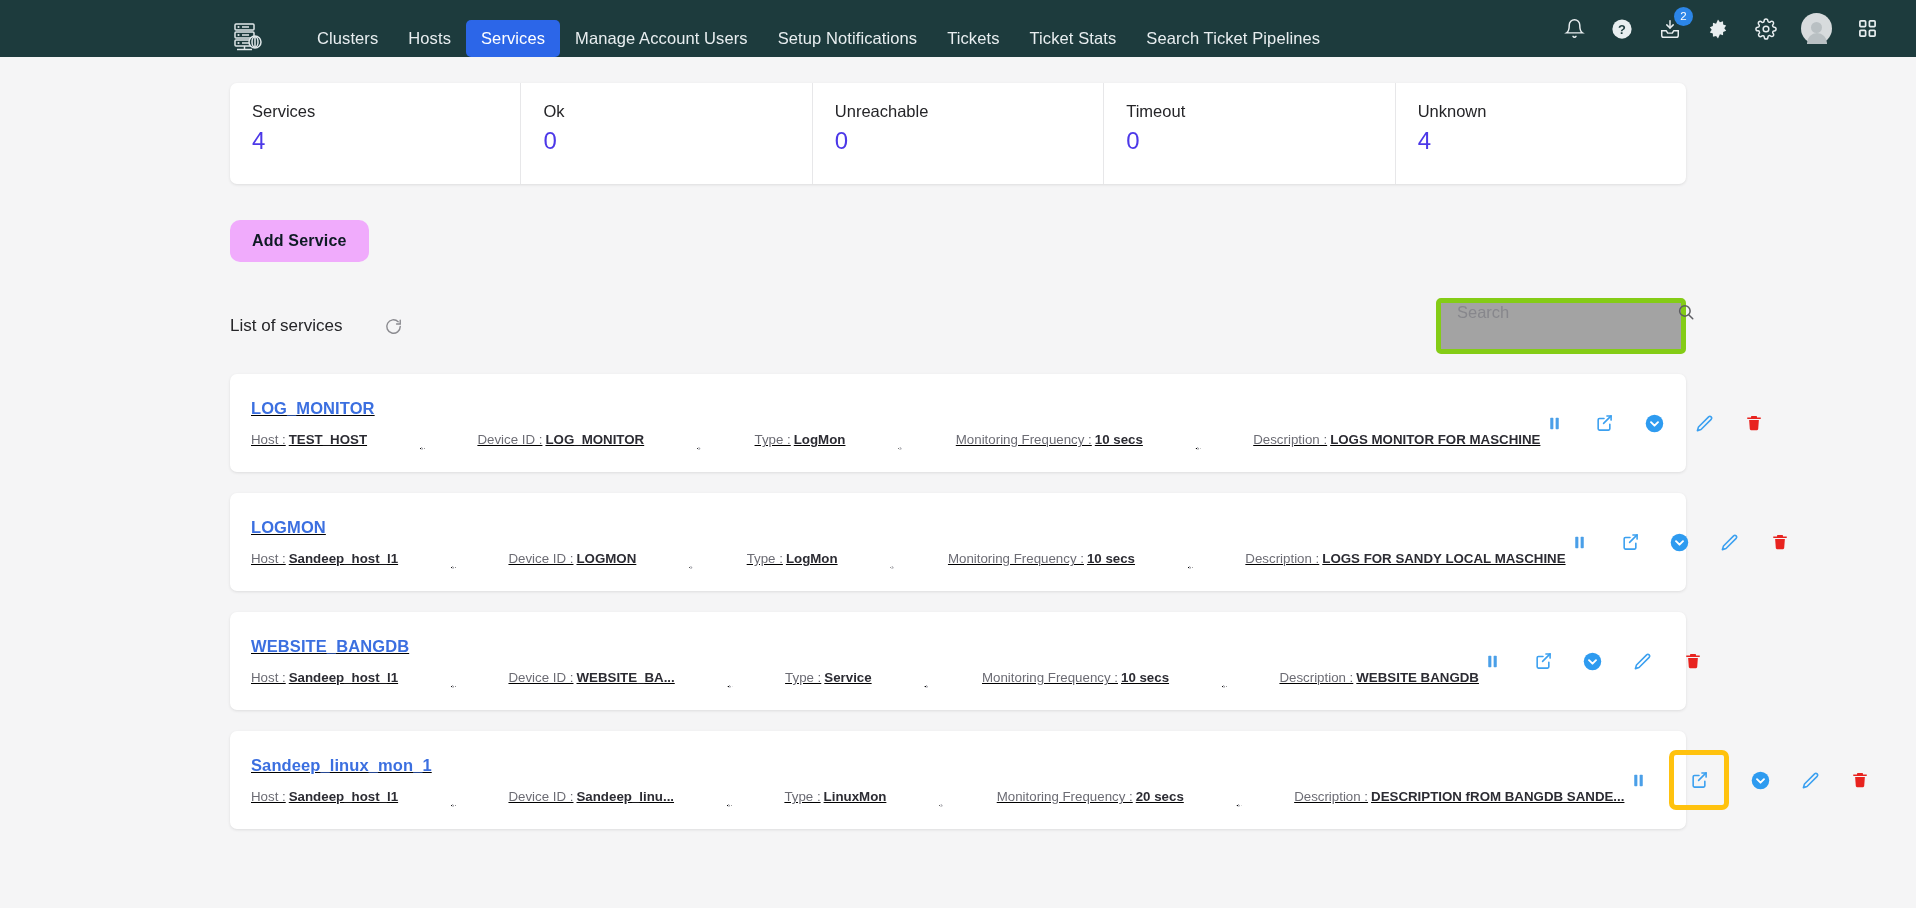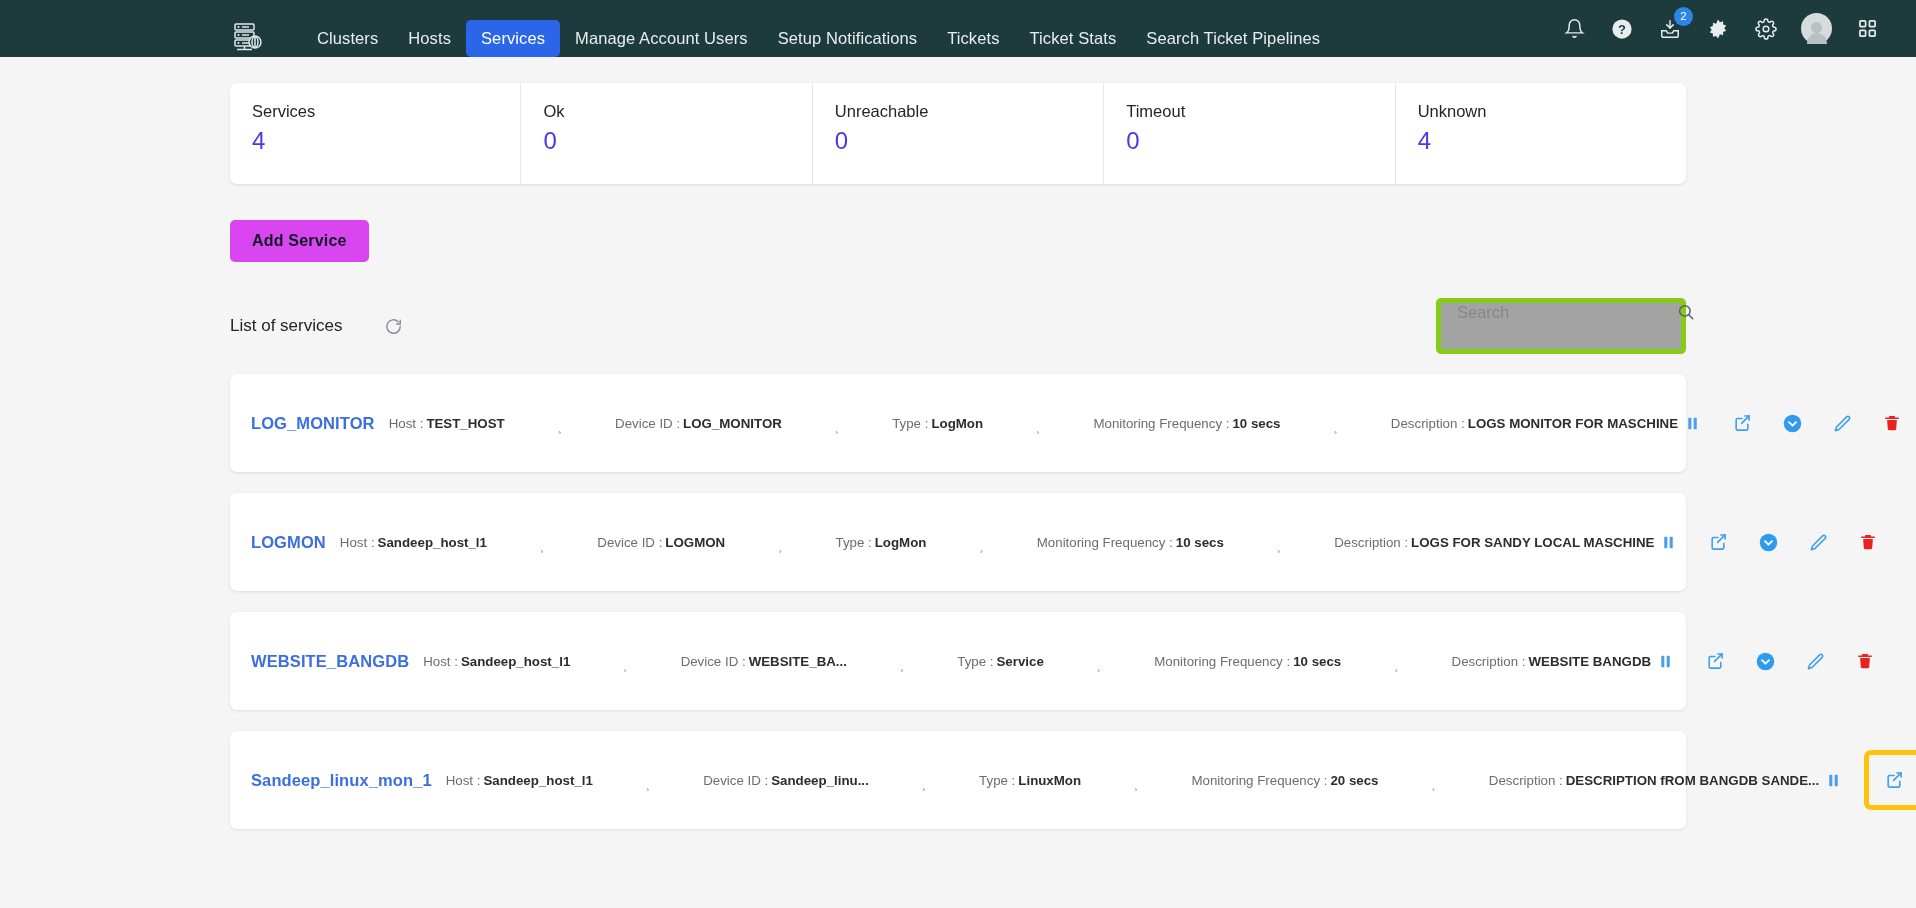--- a/index.html
+++ b/index.html
@@ -127,24 +127,24 @@
   }
   .stat-value {
     font-size: 24px;
     color: #4c38e8;
     line-height: 28px;
   }
 
   
   .add-btn {
     margin-top: 36px;
-    background: #d946ef;
+    background: #f0abfc;
     color: #0e1a24;
     border: none;
-    border-radius: 5px;
+    border-radius: 10px;
     font-size: 16px;
     font-weight: bold;
     padding: 12px 22px;
     cursor: pointer;
     font-family: "Liberation Sans", sans-serif;
     letter-spacing: .2px;
   }
 
   
   .list-head {
@@ -197,21 +197,21 @@
     background: #ffffff;
     border-radius: 7px;
     box-shadow: 0 1px 3px rgba(0,0,0,.10);
     height: 98px;
     margin-bottom: 21px;
     display: flex;
     align-items: center;
     justify-content: space-between;
     padding: 0 24px 0 21px;
   }
-  .srv-left { display: flex; flex-direction: row; gap: 14px; }
+  .srv-left { display: flex; flex-direction: column; gap: 14px; text-decoration: underline; }
   .srv-name {
     font-size: 16.5px;
     color: #3b6fe0;
     font-weight: bold;
     cursor: pointer;
     letter-spacing: .1px;
   }
   .srv-meta {
     display: flex;
     align-items: center;

